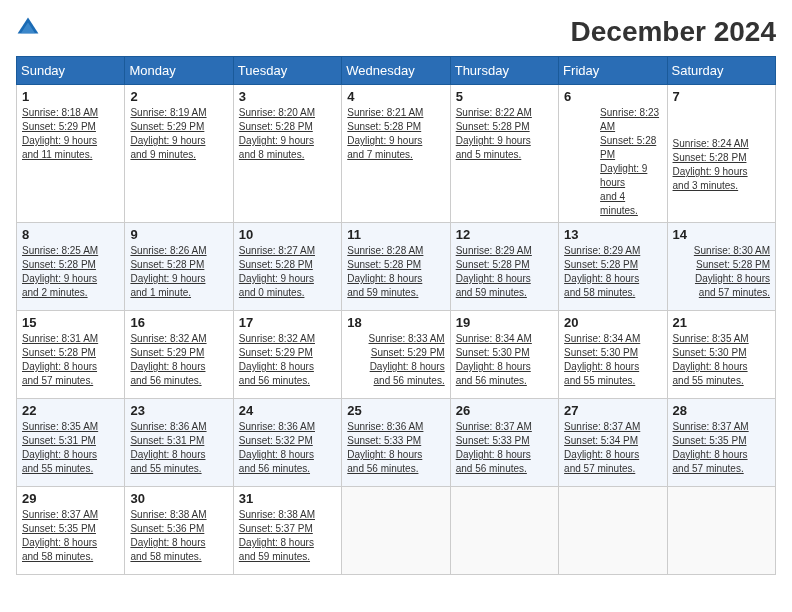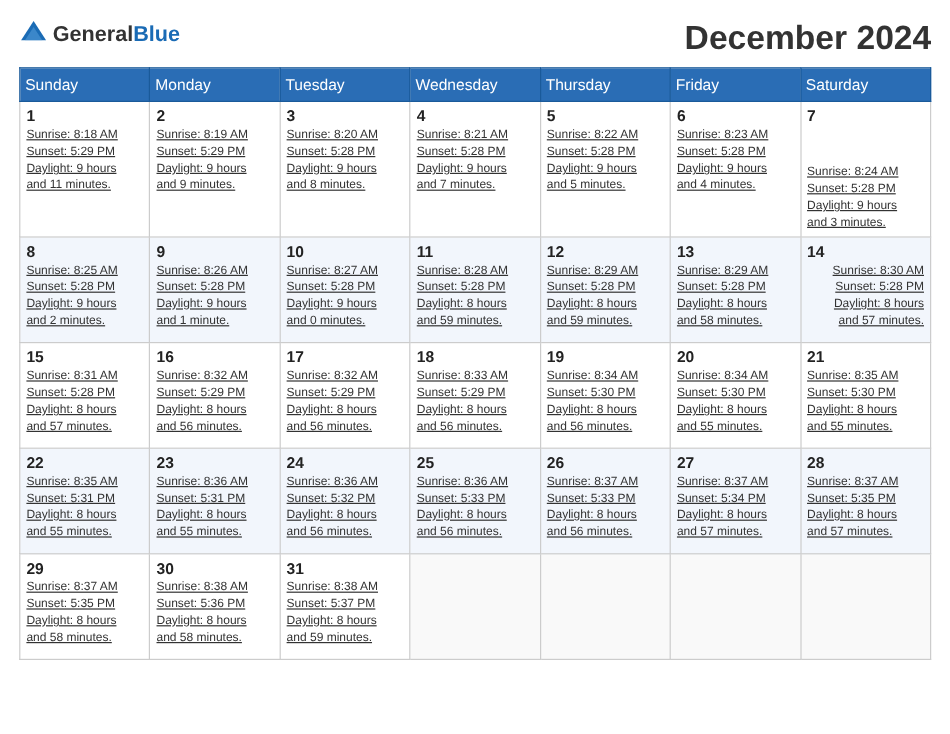--- a/index.html
+++ b/index.html
@@ -82,23 +82,20 @@
   </style>
 </head>
 <body>
 
 <div class="header">
   <div class="logo">
     <svg class="logo-icon" viewBox="0 0 30 30" xmlns="http://www.w3.org/2000/svg">
       <polygon points="15,2 28,22 2,22" fill="#1a6bb5"></polygon>
       <polygon points="15,8 24,22 6,22" fill="#5ba3e0" opacity="0.5"></polygon>
     </svg>
-    <span>
-      <span style="color:#333;font-size:18px;font-weight:bold;">General</span><span style="color:#1a6bb5;font-size:18px;font-weight:bold;">Blue</span>
-    </span>
   </div>
   <div class="title-block">
     <div class="month-title">December 2024</div>
   </div>
 </div>
 
 <table>
   <thead>
     <tr id="header-row">
         <th>Sunday</th>
@@ -142,21 +139,21 @@
         </td>
         <td>
           <span class="day-number">5</span>
           <div class="cell-text" style="white-space: pre-line;">Sunrise: 8:22 AM
 Sunset: 5:28 PM
 Daylight: 9 hours
 and 5 minutes.</div>
         </td>
         <td>
           <span class="day-number">6</span>
-          <div class="cell-text" style="white-space: pre-line;">Sunrise: 8:23 AM
+          <div class="cell-text" style="white-space: pre-line; margin-left: 36px;">Sunrise: 8:23 AM
 Sunset: 5:28 PM
 Daylight: 9 hours
 and 4 minutes.</div>
         </td>
         <td>
           <span class="day-number">7</span>
           <div class="cell-text" style="white-space: pre-line; margin-top: 33px;">Sunrise: 8:24 AM
 Sunset: 5:28 PM
 Daylight: 9 hours
 and 3 minutes.</div>
@@ -230,21 +227,21 @@
         </td>
         <td>
           <span class="day-number">17</span>
           <div class="cell-text" style="white-space: pre-line;">Sunrise: 8:32 AM
 Sunset: 5:29 PM
 Daylight: 8 hours
 and 56 minutes.</div>
         </td>
         <td>
           <span class="day-number">18</span>
-          <div class="cell-text" style="white-space: pre-line;">Sunrise: 8:33 AM
+          <div class="cell-text" style="white-space: pre-line; text-align: right;">Sunrise: 8:33 AM
 Sunset: 5:29 PM
 Daylight: 8 hours
 and 56 minutes.</div>
         </td>
         <td>
           <span class="day-number">19</span>
           <div class="cell-text" style="white-space: pre-line;">Sunrise: 8:34 AM
 Sunset: 5:30 PM
 Daylight: 8 hours
 and 56 minutes.</div>

